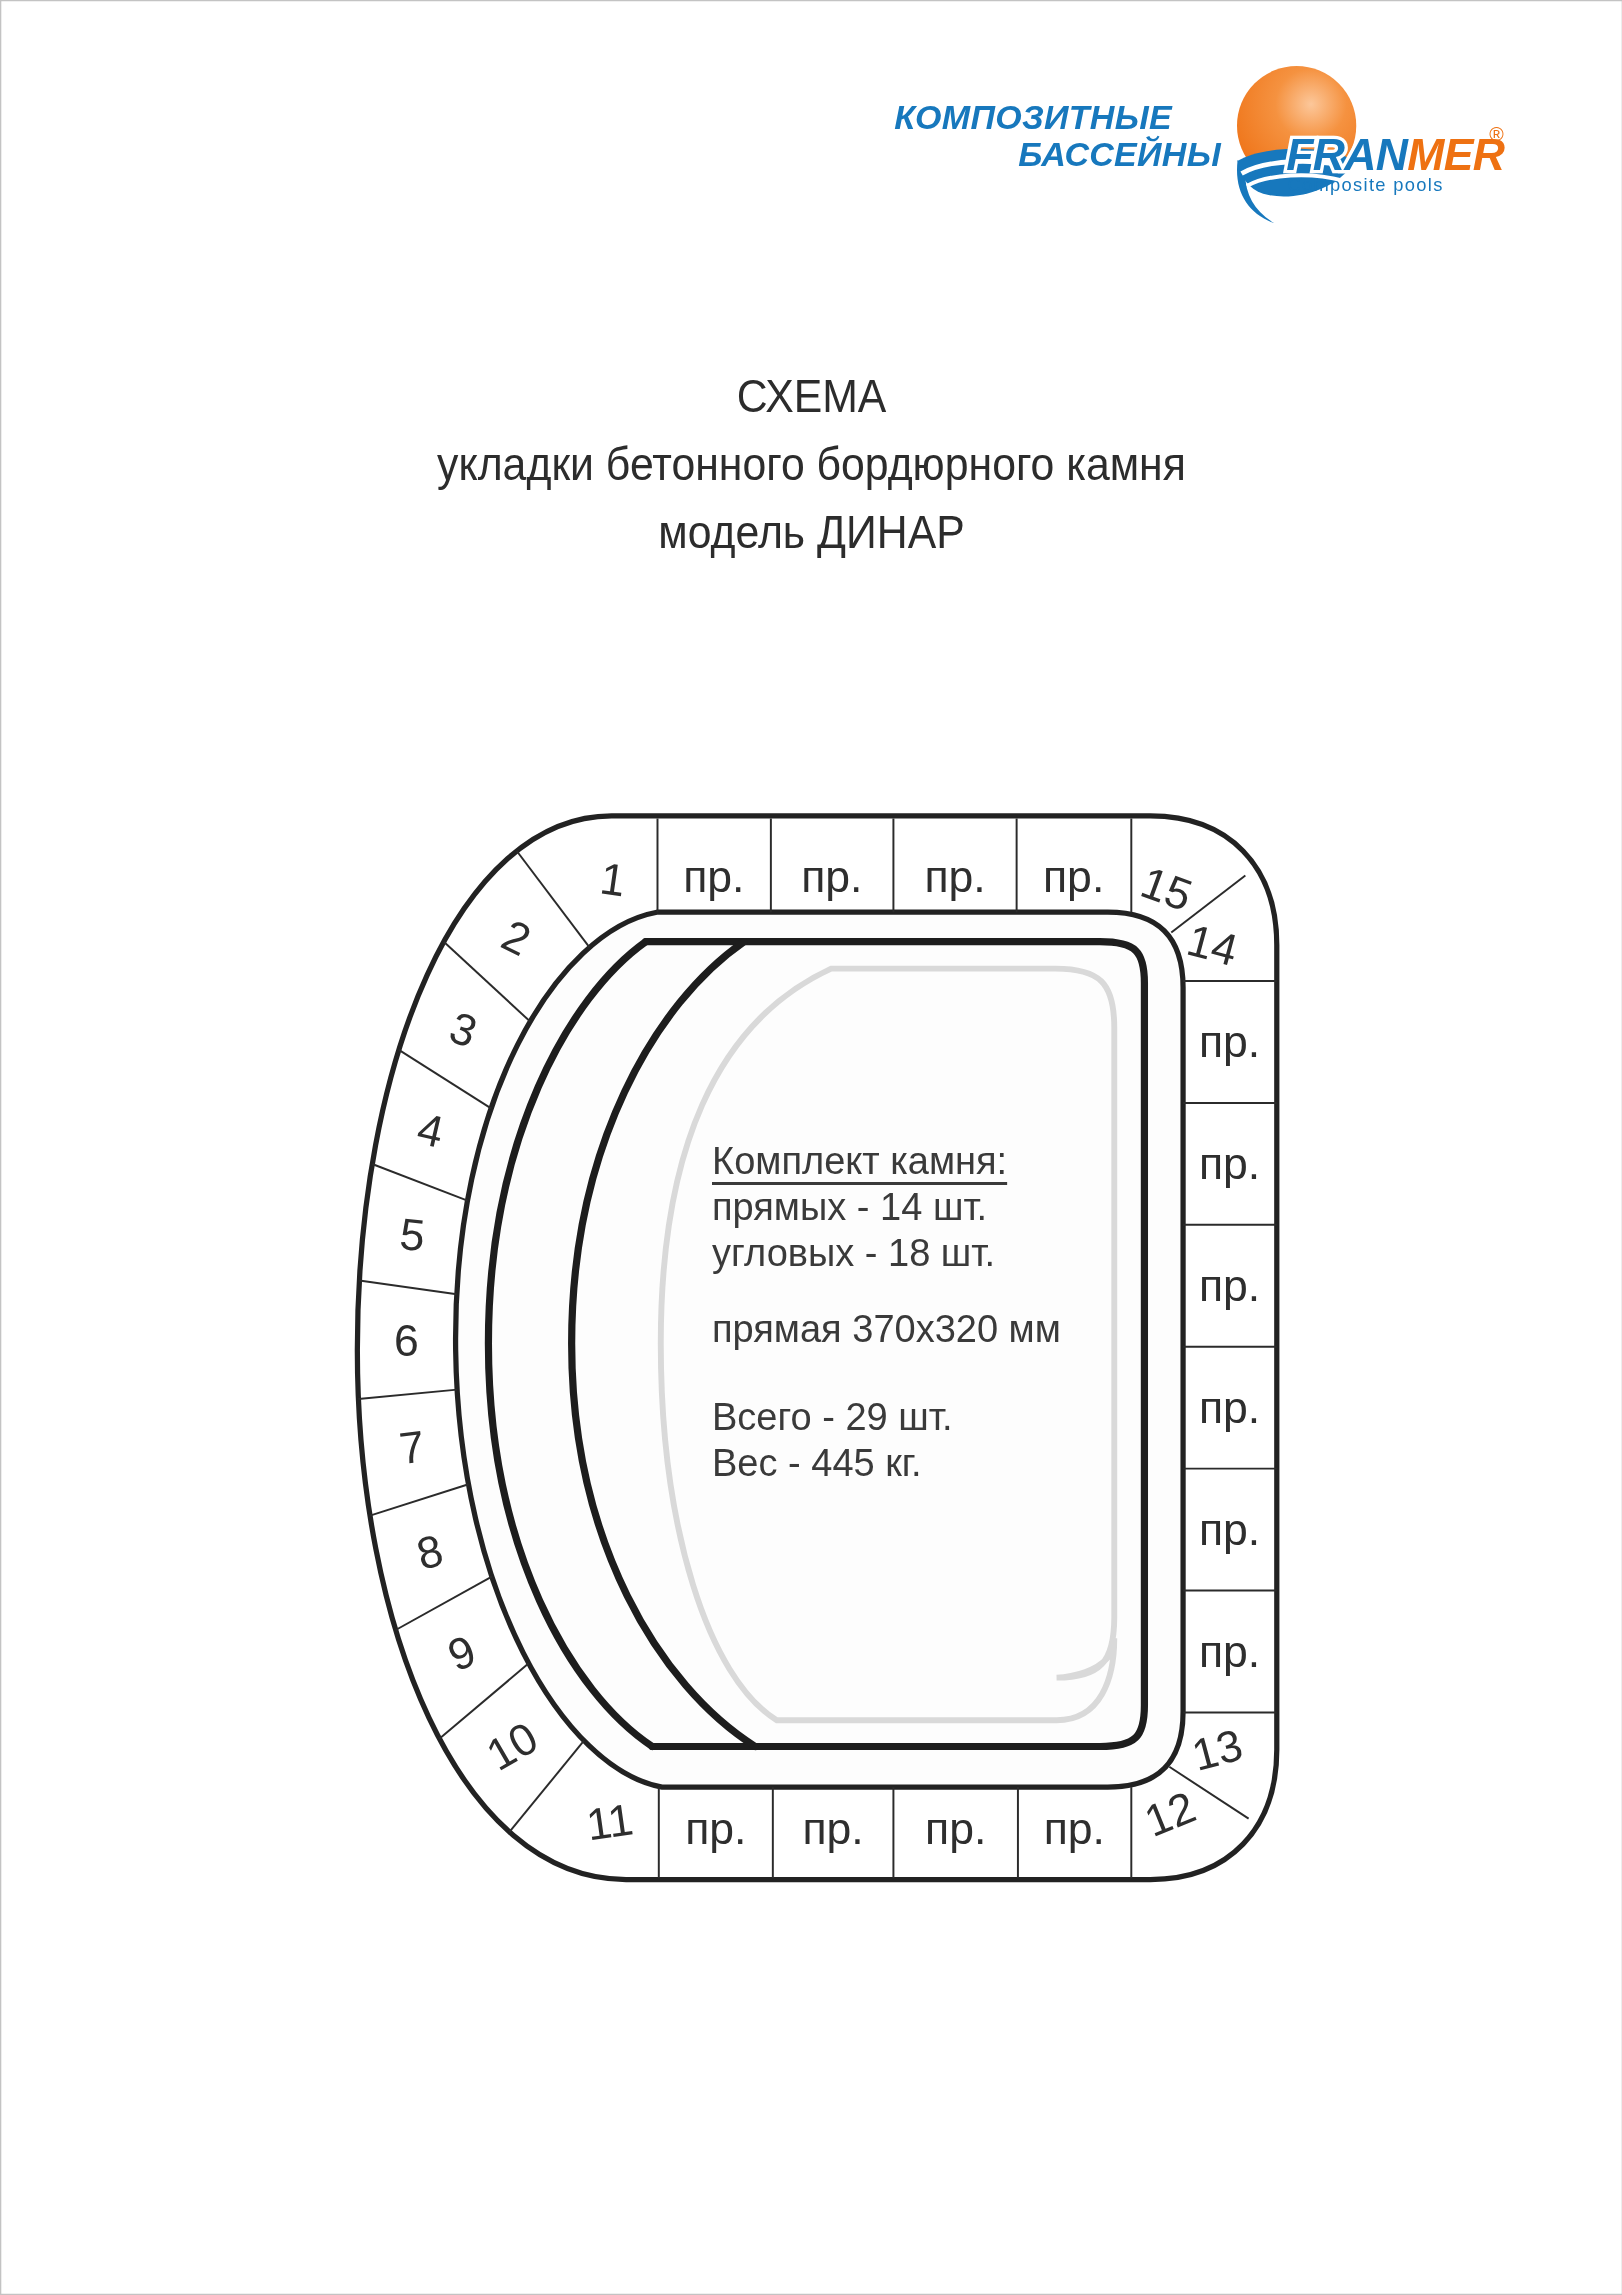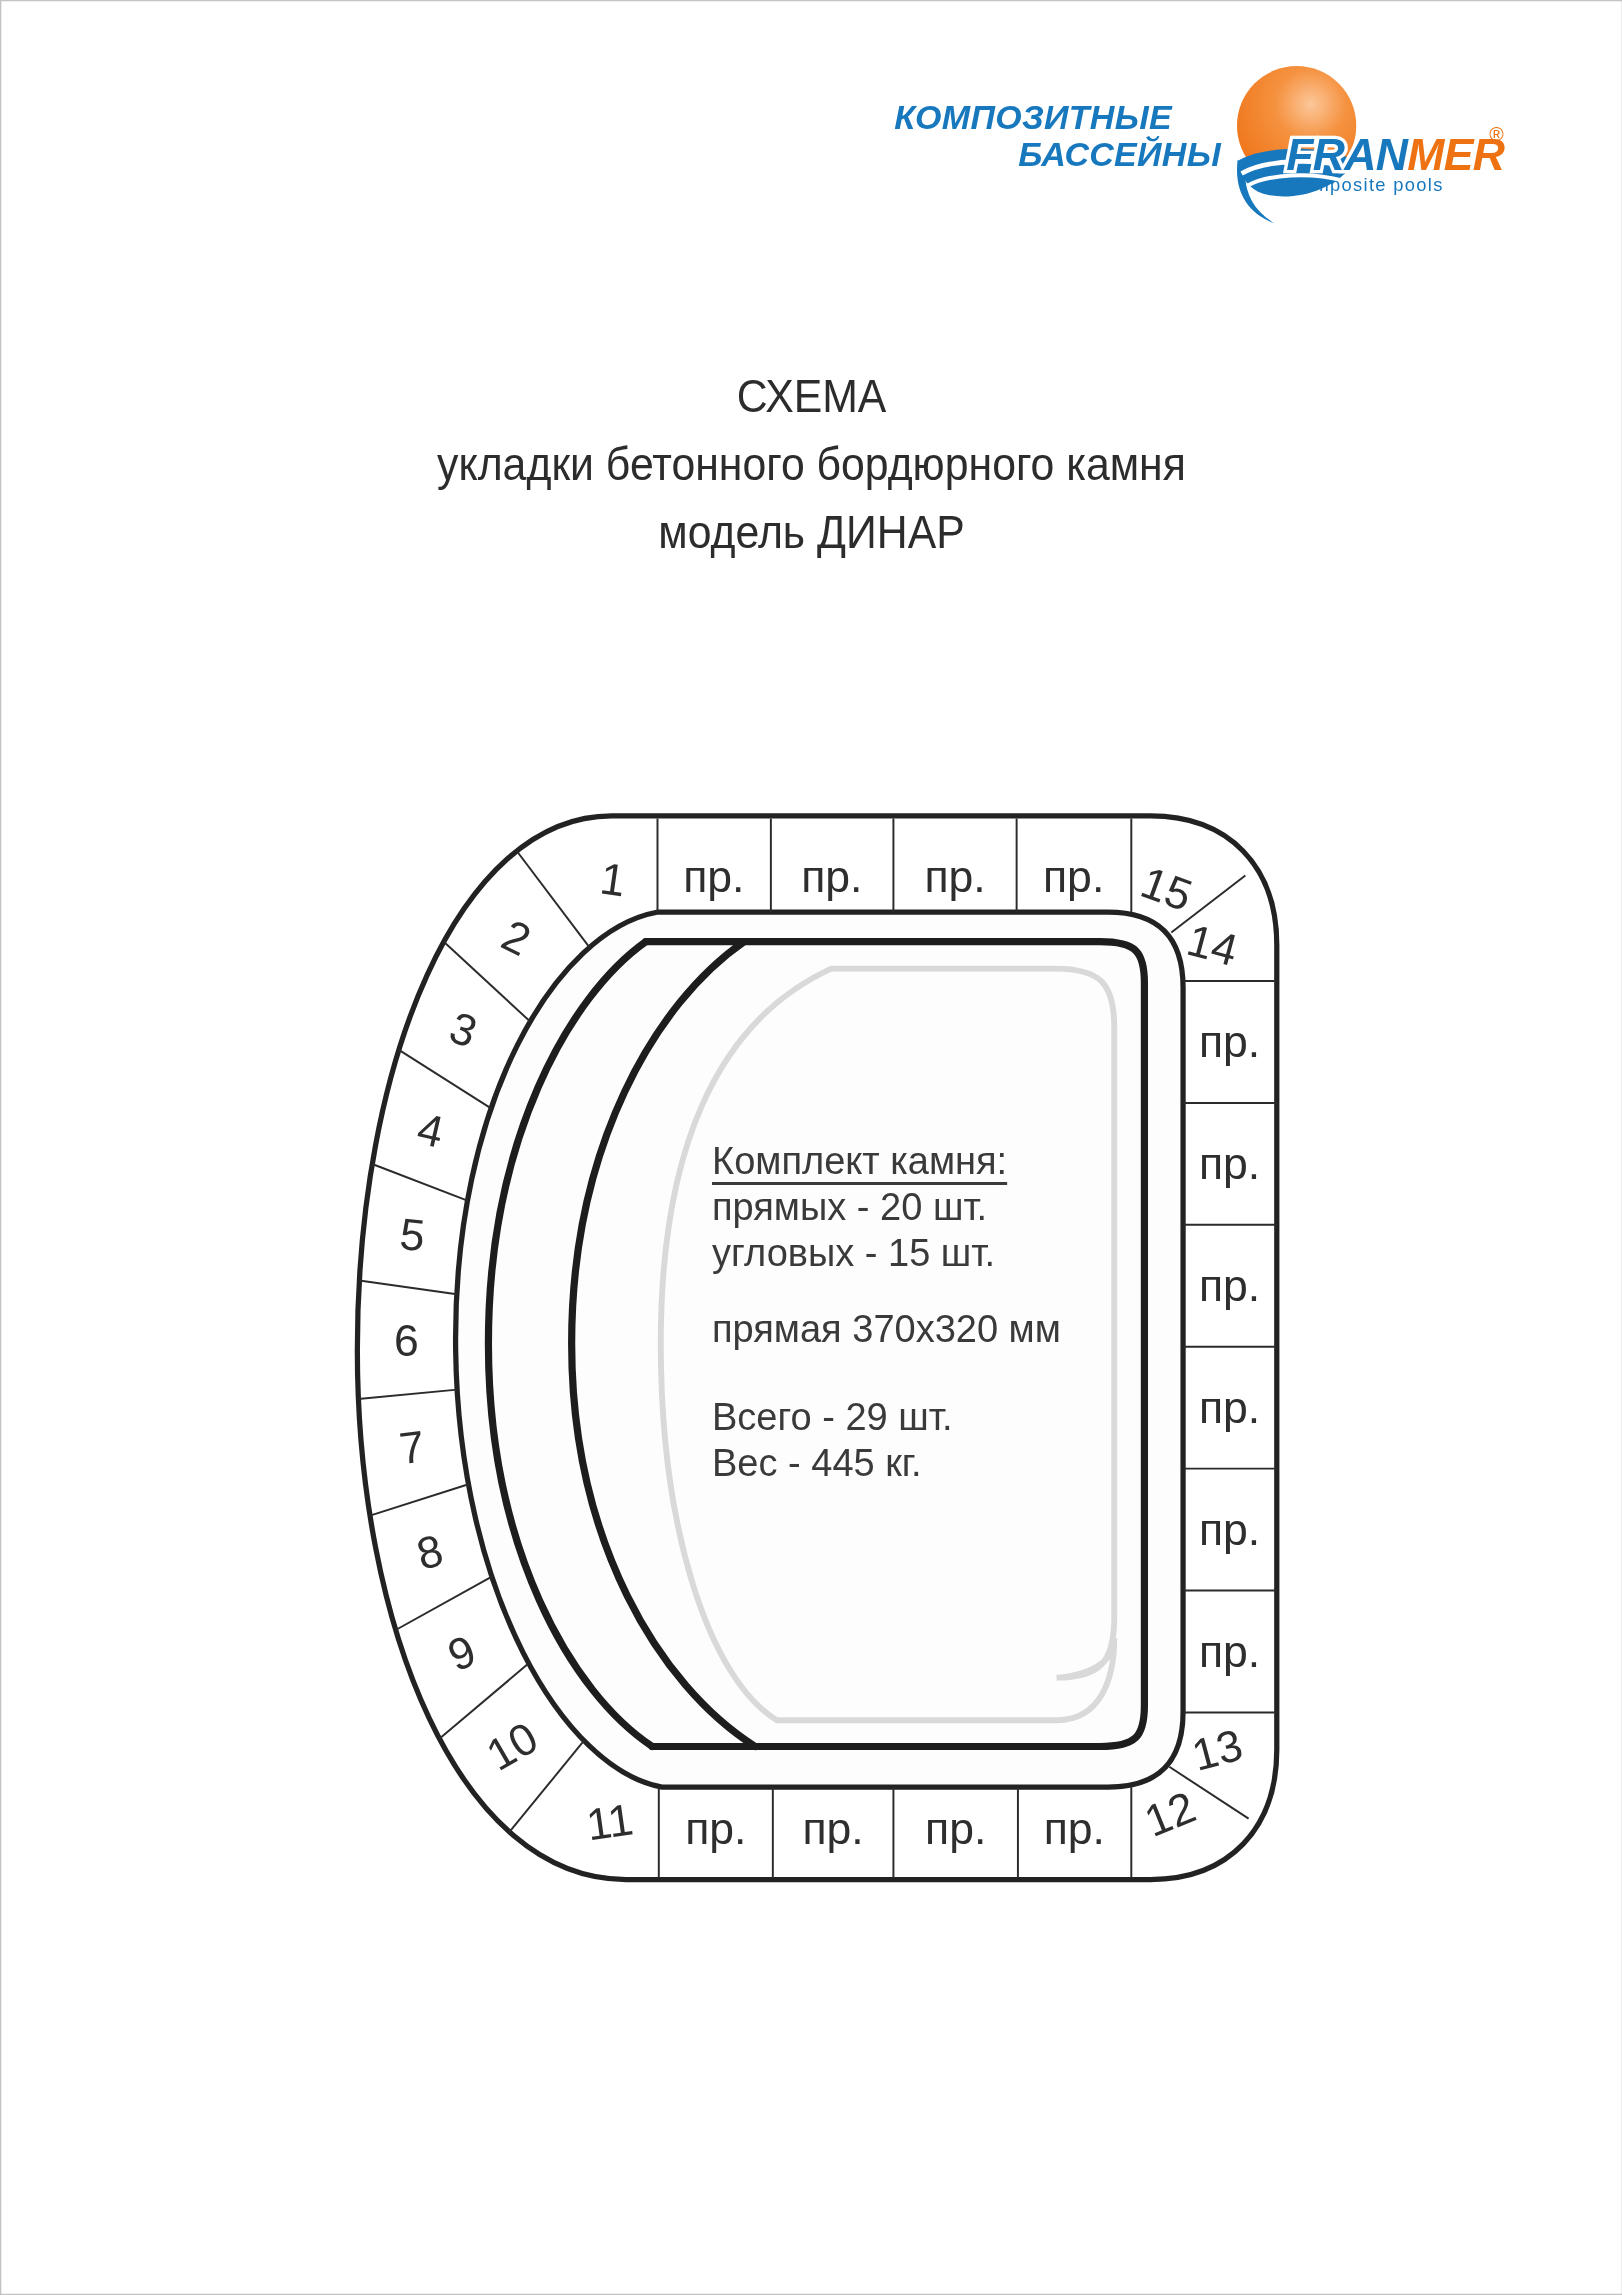--- a/index.html
+++ b/index.html
@@ -163,19 +163,19 @@
     <text class="stoneLabel" x="619.9811706542969" y="2046.09130859375" transform="rotate(0 619.9811706542969 2046.09130859375)">6</text>
     <text class="stoneLabel" x="628.3599548339844" y="2208.509033203125" transform="rotate(-7 628.3599548339844 2208.509033203125)">7</text>
     <text class="stoneLabel" x="655.4577331542969" y="2368.343017578125" transform="rotate(-14 655.4577331542969 2368.343017578125)">8</text>
     <text class="stoneLabel" x="704.1435546875" y="2522.49951171875" transform="rotate(-22 704.1435546875 2522.49951171875)">9</text>
     <text class="stoneLabel" x="781.0228576660156" y="2664.48388671875" transform="rotate(-30 781.0228576660156 2664.48388671875)">10</text>
   </g>
 </svg>
 
 <div class="info-block">
   <p class="info-p info-heading">Комплект камня:</p>
-  <p class="info-p">прямых - 20 шт.</p>
-  <p class="info-p">угловых - 15 шт.</p>
+  <p class="info-p">прямых - 14 шт.</p>
+  <p class="info-p">угловых - 18 шт.</p>
   <p class="info-p gap-top-md">прямая 370х320 мм</p>
   <p class="info-p gap-top-lg">Всего - 29 шт.</p>
   <p class="info-p">Вес -  445 кг.</p>
 </div>
 
 
 </body></html>

